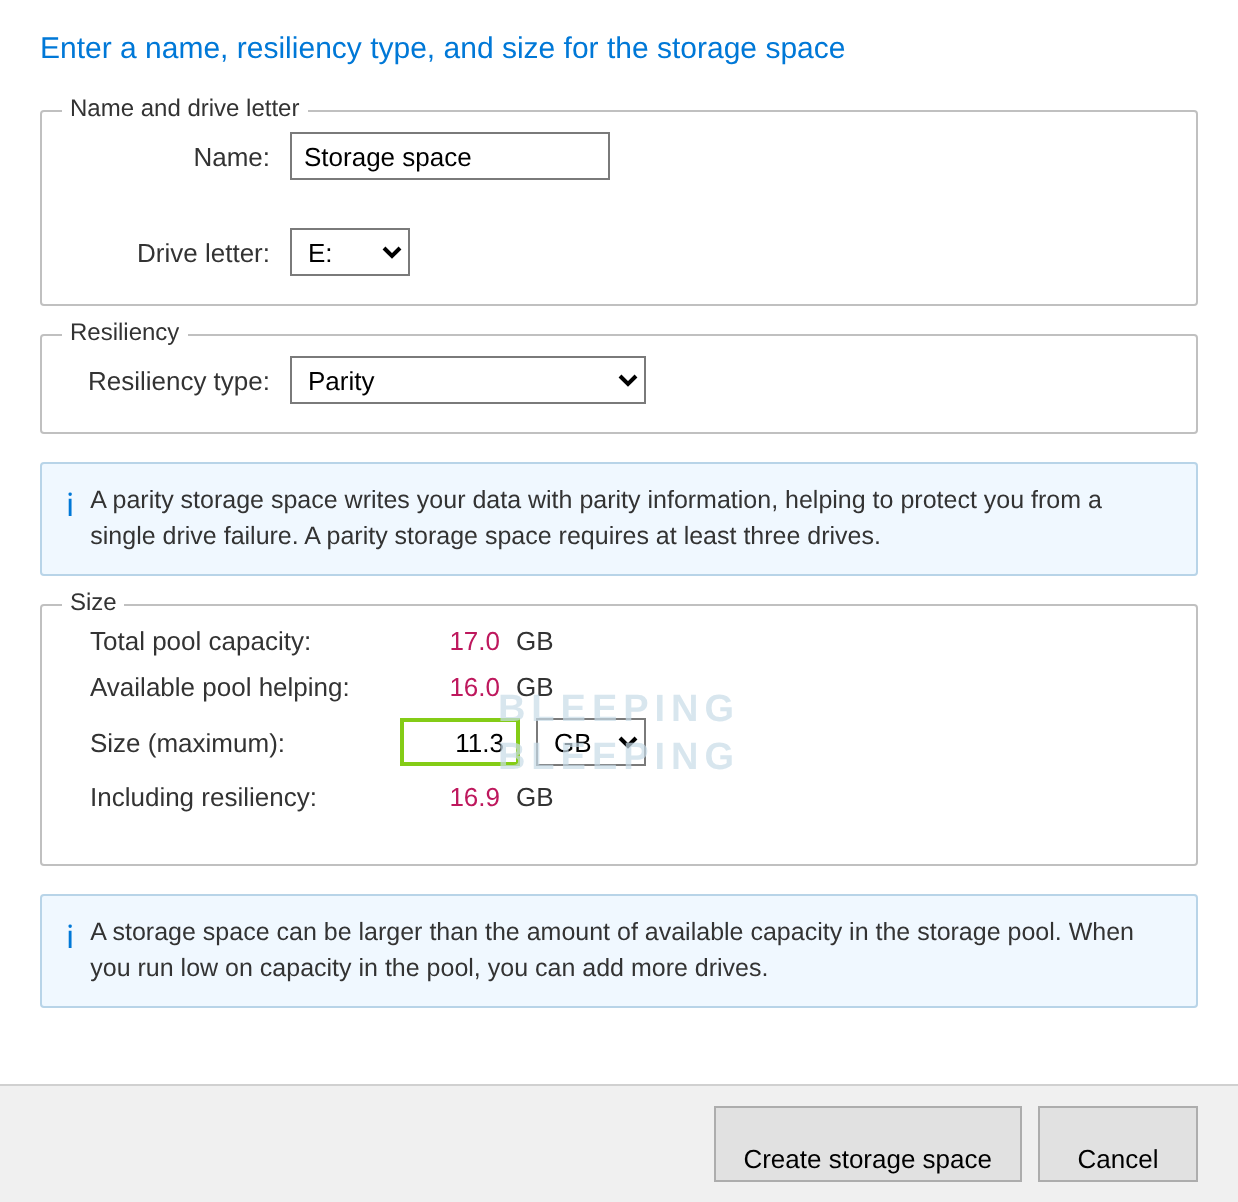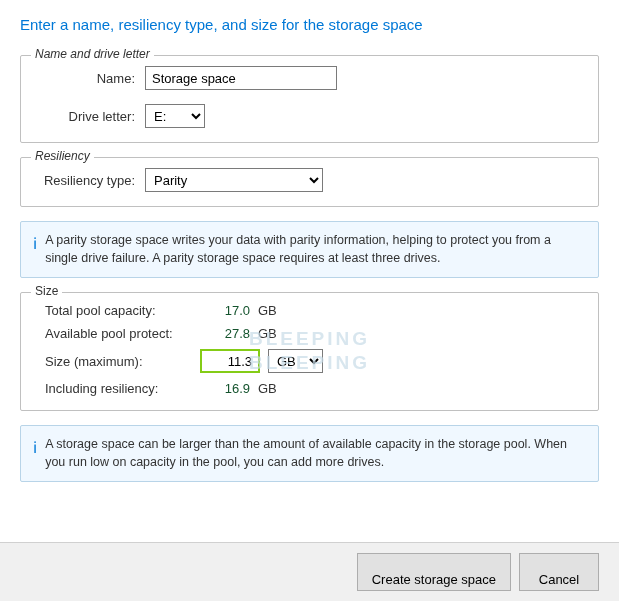--- a/index.html
+++ b/index.html
@@ -43,43 +43,42 @@
       position: relative;
     }
     .section-legend {
       position: absolute;
       top: -9px;
       left: 10px;
       background: #fff;
       padding: 0 4px;
       font-size: 12px;
       color: #333;
-      font-style: italic;
     }
     .form-row {
       display: flex;
       align-items: center;
-      margin-bottom: 14px;
+      margin-bottom: 24px;
     }
     .form-row:last-child {
       margin-bottom: 0;
     }
     .form-label {
       width: 110px;
       text-align: right;
       padding-right: 10px;
       color: #333;
       font-size: 13px;
     }
     .form-control-text {
       border: 1px solid #7a7a7a;
       padding: 3px 6px;
       font-size: 13px;
       font-family: inherit;
-      width: 192px;
+      width: 160px;
       height: 24px;
     }
     .form-control-select {
       border: 1px solid #7a7a7a;
       padding: 2px 4px;
       font-size: 13px;
       font-family: inherit;
       background: #fff;
       height: 24px;
       cursor: pointer;
@@ -122,32 +121,32 @@
       font-size: 12px;
       color: #333;
     }
     .size-row {
       display: flex;
       align-items: center;
       margin-bottom: 8px;
       padding-left: 10px;
     }
     .size-row:last-child {
-      margin-bottom: 0;
+      margin-bottom: 12px;
       align-items: flex-end;
     }
     .size-label {
       width: 155px;
       color: #333;
       font-size: 13px;
     }
     .size-value {
       width: 50px;
       text-align: right;
-      color: #14532d;
+      color: #be185d;
       font-size: 13px;
     }
     .size-unit {
       margin-left: 8px;
       color: #333;
       font-size: 13px;
       width: 30px;
     }
     .size-input {
       border: 2px solid #84cc16;
@@ -250,22 +249,22 @@
           <span>BLEEPING</span>
         </div>
 
         <div class="size-row">
           <span class="size-label">Total pool capacity:</span>
           <span class="size-value">17.0</span>
           <span class="size-unit">GB</span>
         </div>
 
         <div class="size-row">
-          <span class="size-label">Available pool protect:</span>
-          <span class="size-value">27.8</span>
+          <span class="size-label">Available pool helping:</span>
+          <span class="size-value">16.0</span>
           <span class="size-unit">GB</span>
         </div>
 
         <div class="size-row">
           <span class="size-label">Size (maximum):</span>
           <input type="text" class="size-input" value="11.3" style="">
           <span style="margin-left:8px;">
             <select class="form-control-select select-unit">
               <option>MB</option>
               <option selected="">GB</option>

